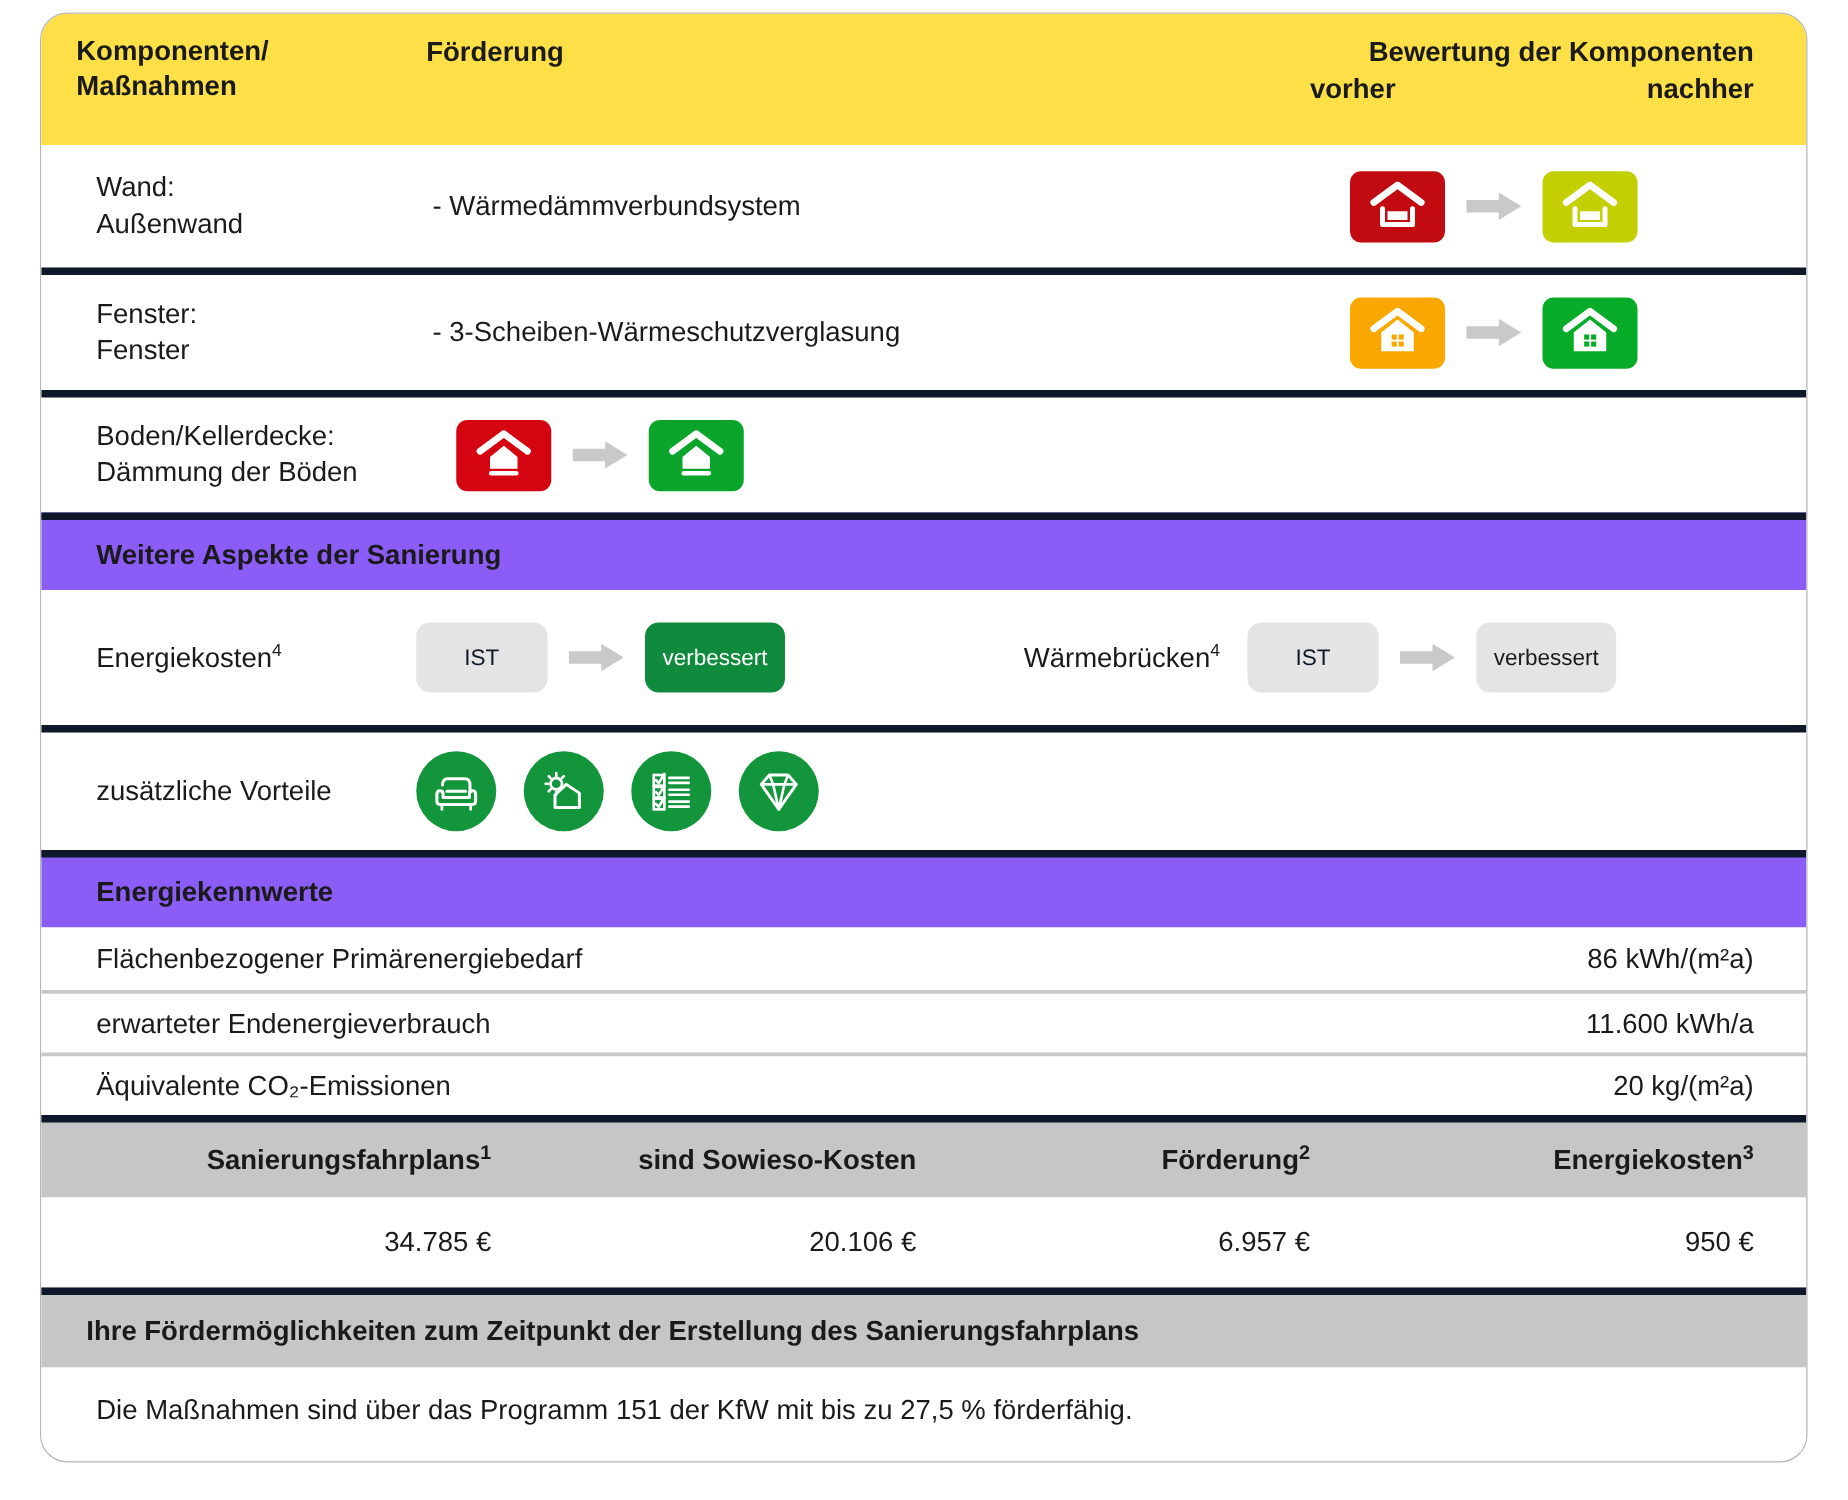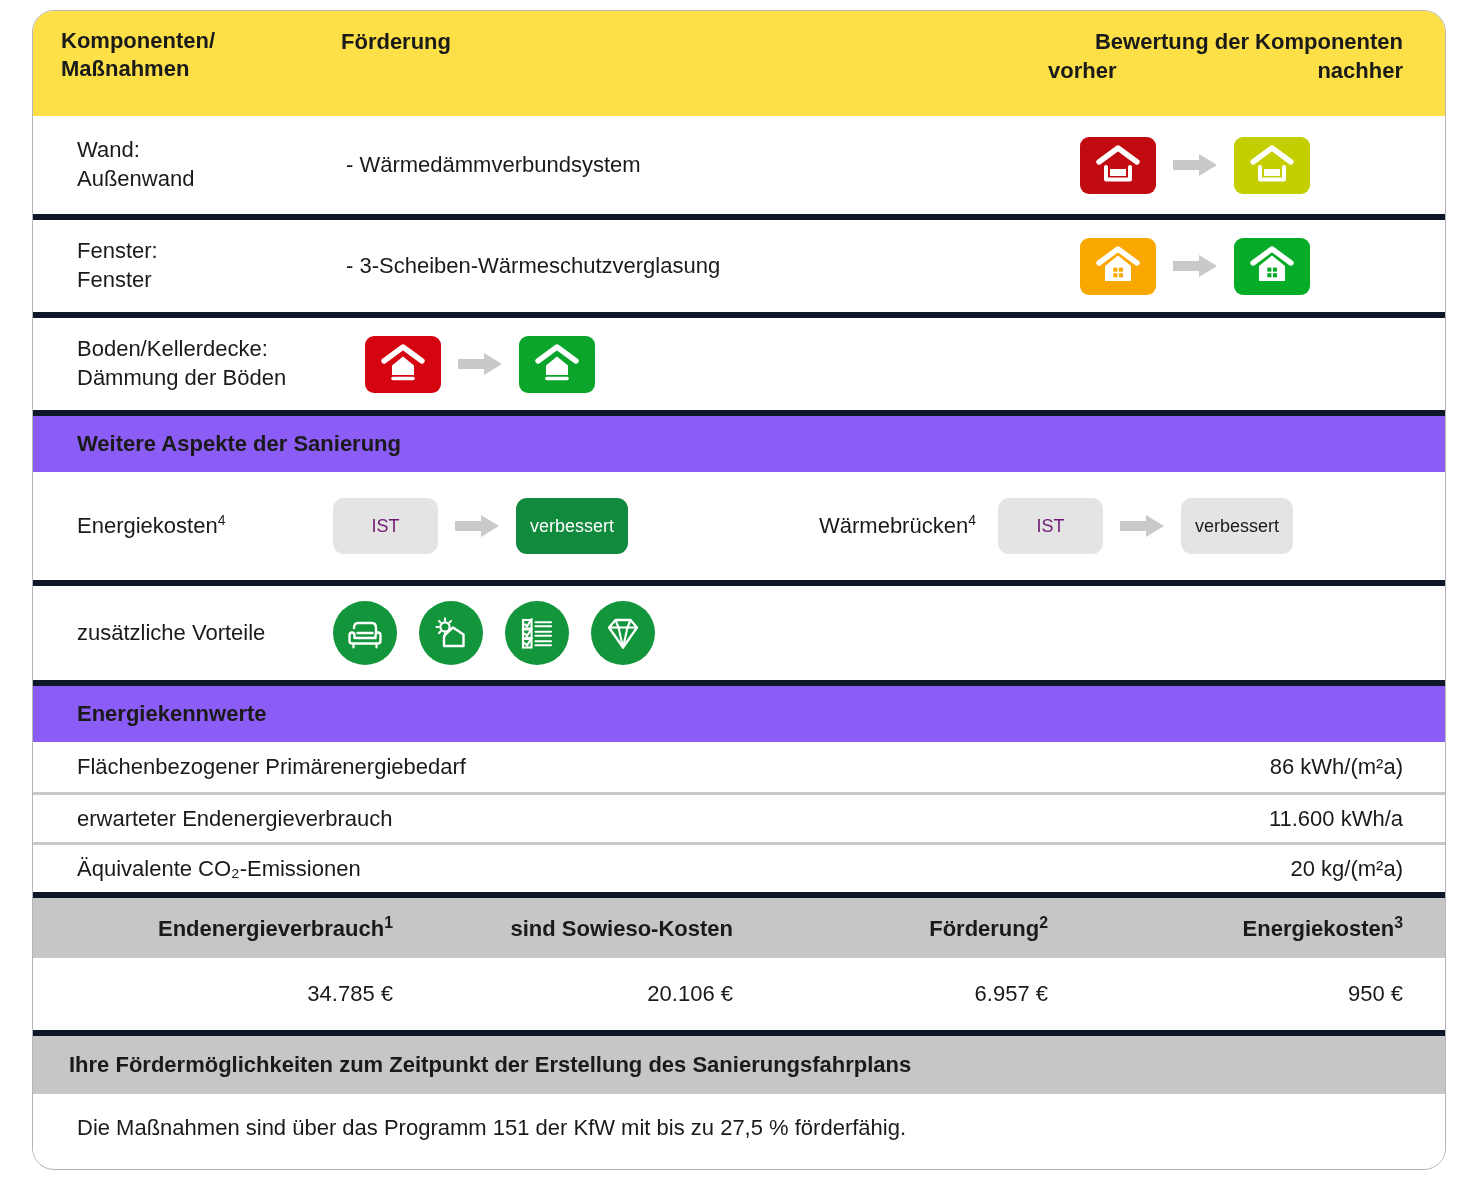--- a/index.html
+++ b/index.html
@@ -85,21 +85,21 @@
 
   
   .aspect-row { height: 108px; align-items: center; }
   .asp-label { font-size: 22px; }
   .sup { font-size: 14px; vertical-align: super; }
   .pill {
     height: 56px; border-radius: 11px;
     display: flex; align-items: center; justify-content: center;
     font-size: 18px; padding: 0 14px;
   }
-  .pill-ist { width: 105px; background: #e4e4e4; color: #701a75; }
+  .pill-ist { width: 105px; background: #e4e4e4; color: #0f172a; }
   .pill-green { background: #108a3c; color: #ffffff; }
   .pill-grey { background: #e4e4e4; color: #1a1a1a; }
 
   
   .benefit-row { height: 100px; align-items: center; }
   .ben-icons { display: flex; gap: 22px; }
   .circ {
     width: 64px; height: 64px; border-radius: 50%;
     background: #13953c;
     display: flex; align-items: center; justify-content: center;
@@ -333,21 +333,21 @@
       <div class="kv-label">erwarteter Endenergieverbrauch</div>
       <div class="kv-value">11.600 kWh/a</div>
     </div>
     <div class="row white kv-row">
       <div class="kv-label">Äquivalente CO₂-Emissionen</div>
       <div class="kv-value">20 kg/(m²a)</div>
     </div>
 
     <div class="row cost-head sep">
       <div class="cost-c c1">
-        <span>Endenergieverbrauch</span><span class="supsm">1</span>
+        <span>Sanierungsfahrplans</span><span class="supsm">1</span>
       </div>
       <div class="cost-c c2">
         <span>sind Sowieso-Kosten</span><span class="supsm"></span>
       </div>
       <div class="cost-c c3">
         <span>Förderung</span><span class="supsm">2</span>
       </div>
       <div class="cost-c c4">
         <span>Energiekosten</span><span class="supsm">3</span>
       </div>

